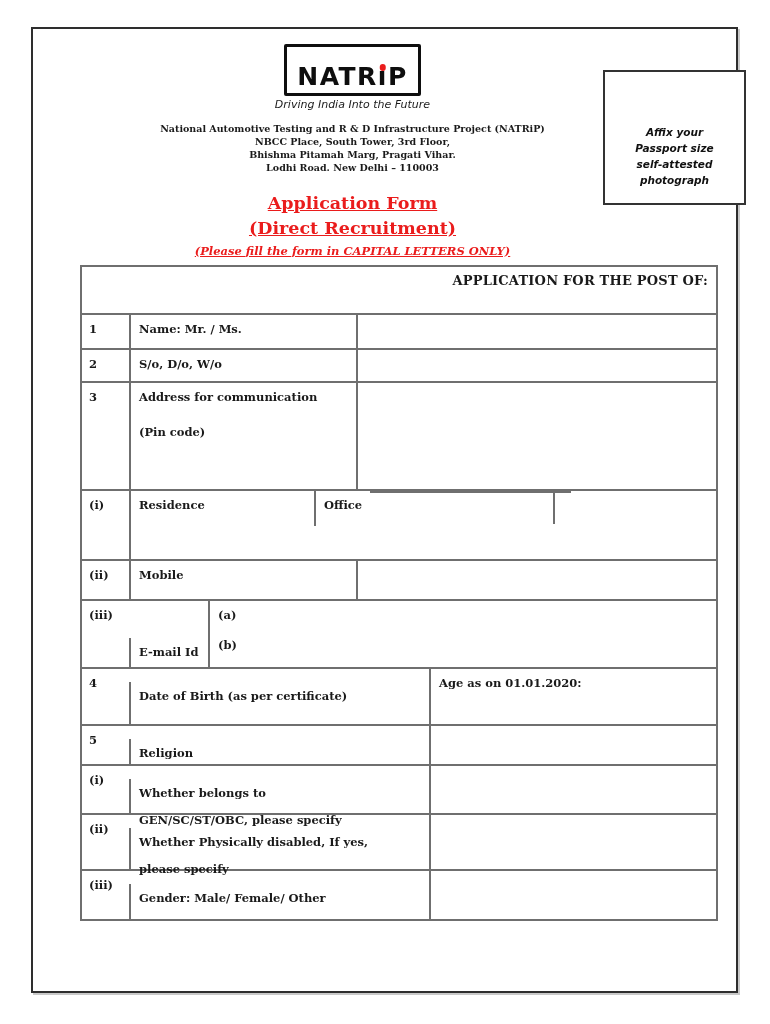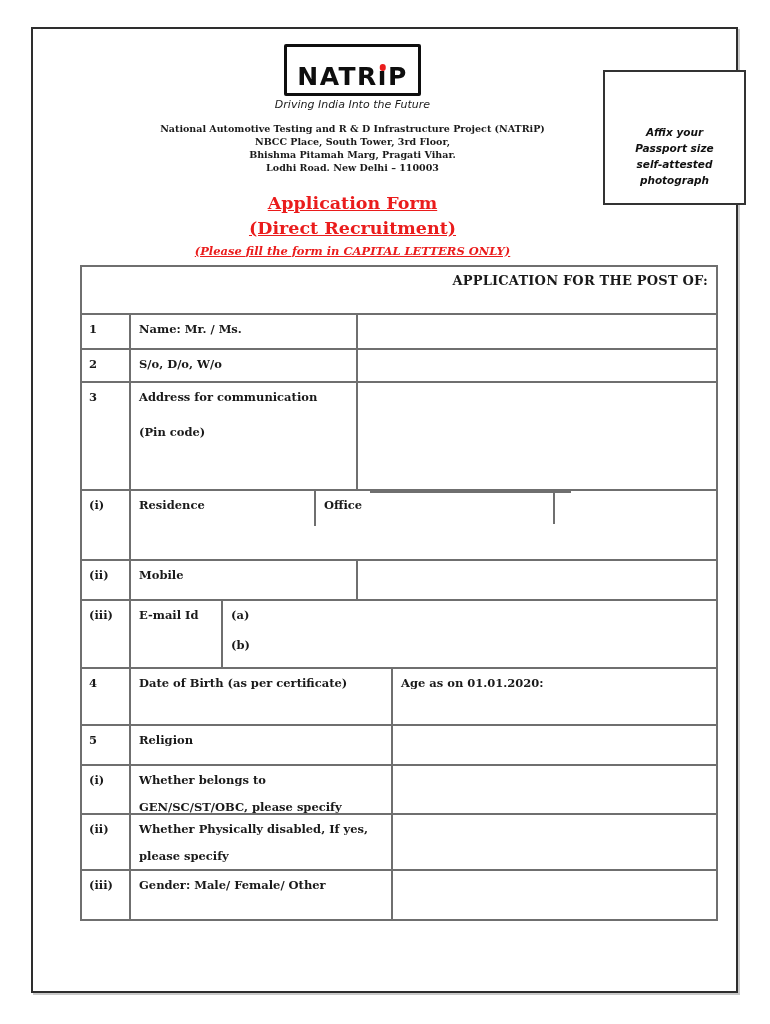--- a/index.html
+++ b/index.html
@@ -65,21 +65,21 @@
   .form-table{
     position:absolute;left:80px;top:265px;width:638px;
     border:2px solid var(--line);background:#fff;
     font-weight:bold;font-size:11.5px;line-height:16px;
   }
   .tr{display:flex;justify-content:flex-end;}
   .tr + .tr{border-top:2px solid var(--line);}
   .td{padding:6px 8px 0 8px;}
   .td-num{width:47px;flex:0 0 auto;padding-left:7px;}
   .td-label{width:227px;flex:0 0 auto;border-left:2px solid var(--line);}
-  .td-label-wide{width:262px;flex:0 0 auto;border-left:2px solid var(--line);}
+  .td-label-wide{width:300px;flex:0 0 auto;border-left:2px solid var(--line);margin-top:13px;}
   .td-value{flex:1 1 auto;border-left:2px solid var(--line);}
   .l2{display:block;}
 
   .row-header{height:46px;font-size:13px;letter-spacing:.2px;}
   .row-name{height:35px;}
   .row-parentage{height:33px;}
   .row-address{height:108px;}
   .row-address .l2{margin-top:19px;}
   .row-tel{height:70px;}
   .row-tel .l2{margin-top:19px;}
@@ -95,21 +95,21 @@
   .row-gender{height:50px;}
 
   
   .tel-right{flex:1 1 auto;border-left:2px solid var(--line);display:flex;padding:0;}
   .tel-sub{display:flex;height:35px;}
   .tel-sub + .tel-sub{border-top:2px solid var(--line);height:33px;}
   .tel-res{width:183px;flex:0 0 auto;padding:6px 8px 0 8px;}
   .tel-off{flex:1 1 auto;border-left:2px solid var(--line);padding:6px 8px 0 8px;}
 
   
-  .td-email-label{width:92px;flex:0 0 auto;border-left:2px solid var(--line);}
+  .td-email-label{width:79px;flex:0 0 auto;border-left:2px solid var(--line);margin-top:37px;}
 </style>
 </head>
 <body>
 
 <div class="sheet"></div>
 
 <div class="header-col">
   <div class="logo-box">
     <span class="logo-text"><span>NATR</span><span class="logo-i"><span class="dot"></span><span>ı</span></span><span>P</span></span>
   </div>

